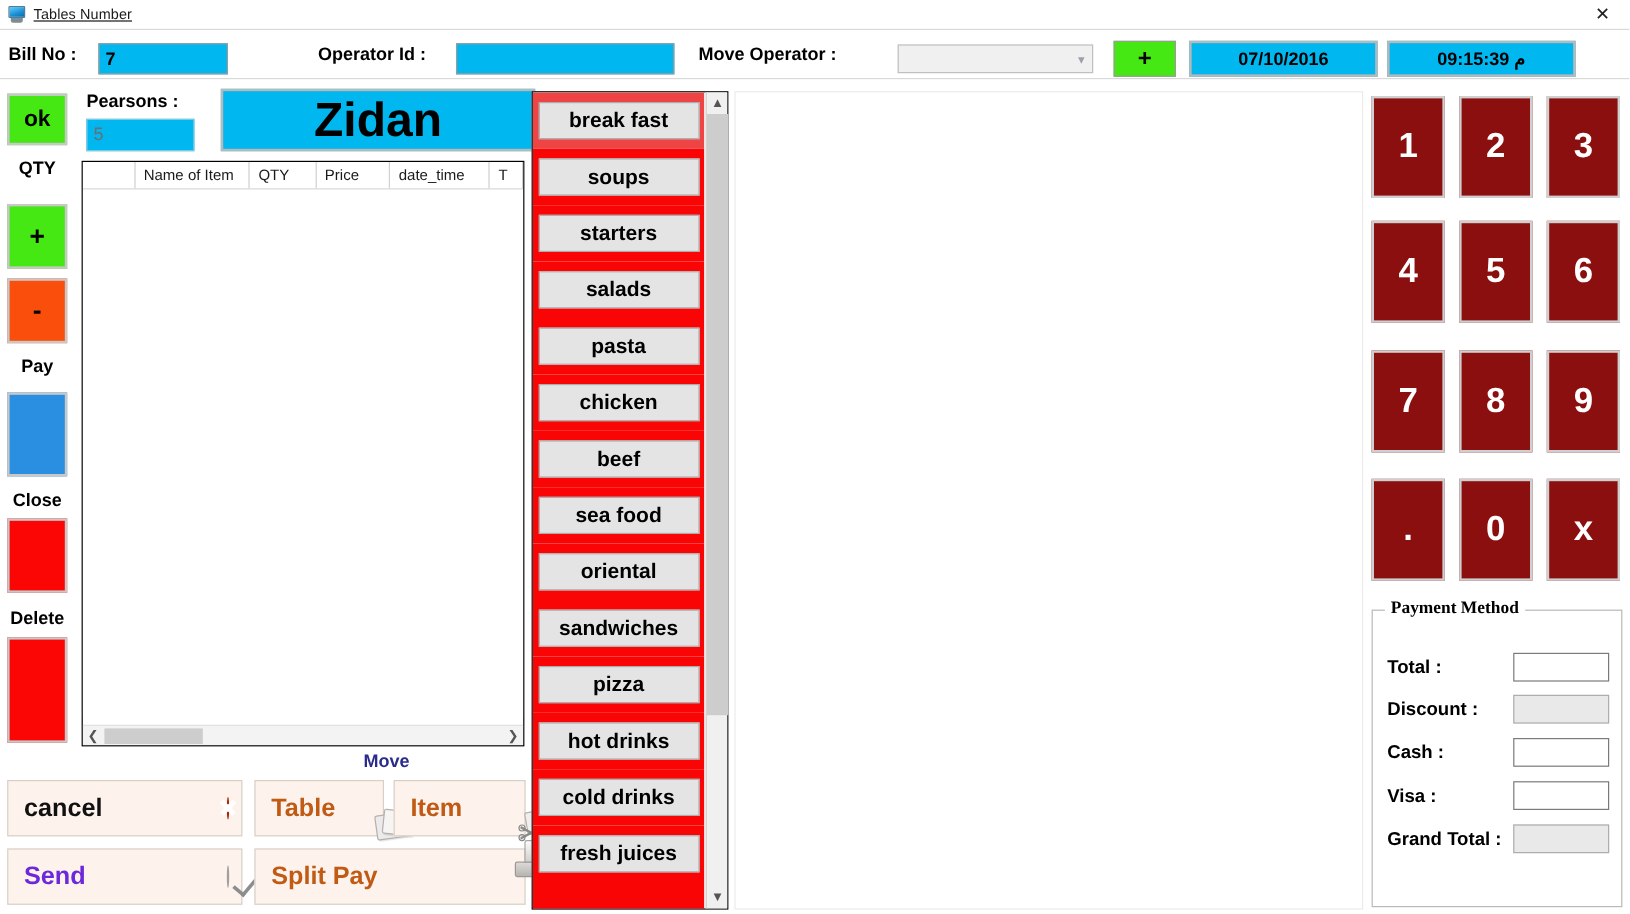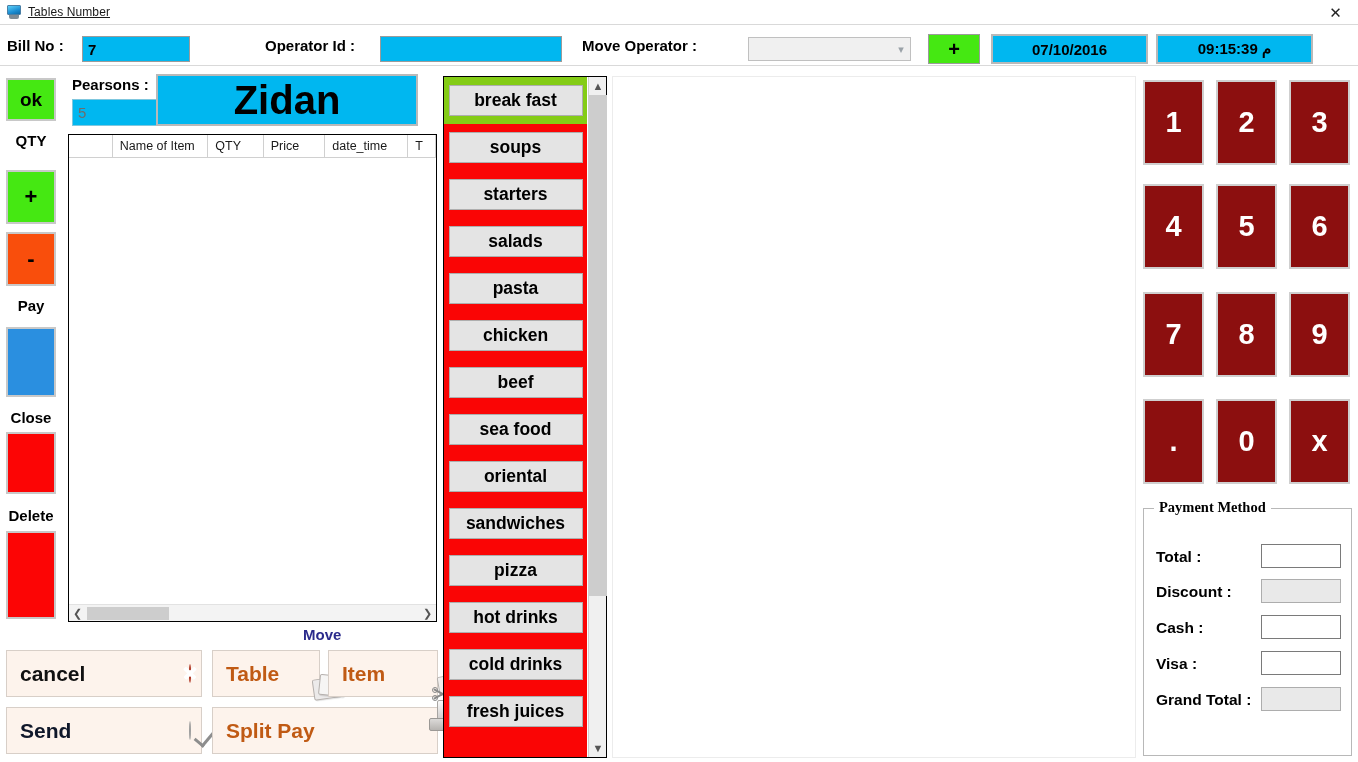--- a/index.html
+++ b/index.html
@@ -92,21 +92,21 @@
     position:absolute; left:72px; top:76px; font-weight:bold; font-size:15px;
     color:#000; font-family:Liberation Sans, sans-serif;
   }
   .persons-field {
     position:absolute; left:72px; top:99px; width:90px; height:27px;
     background:#00b7f0; border:1px solid #7fc7de; color:#6d6d6d;
     font-size:15px; display:flex; align-items:center; padding-left:5px;
     font-family:"Liberation Sans", sans-serif;
   }
   .name-field {
-    position:absolute; left:156px; top:74px; width:262px; height:52px;
+    position:absolute; left:184px; top:74px; width:262px; height:52px;
     background:#00b7f0; border:2px solid #b9b9b9;
     display:flex; align-items:center; justify-content:center;
     font-size:40px; font-weight:bold; color:#000;
     font-family:"Liberation Sans", sans-serif;
   }
 
   
   .grid-wrap {
     position:absolute; left:68px; top:134px; width:369px; height:488px;
     background:#ffffff; border:1px solid #000000; overflow:hidden;
@@ -215,21 +215,21 @@
     position:absolute; left:443px; top:76px; width:164px; height:682px;
     border:1px solid #000; background:#ffffff;
   }
   .catlist-clip {
     position:absolute; left:0; top:0; right:19px; bottom:0; overflow:hidden;
   }
   .cat-item {
     position:relative; height:47px; display:flex; align-items:center;
     justify-content:center; cursor:pointer;
   }
-  .cat-item.green { background:#84cc16; }
+  .cat-item.green { background:#ef4444; }
   .cat-item.red   { background:#fa0505; }
   .cat-btn {
     width:134px; height:31px; background:#e4e4e4; border:1px solid #aeaeae;
     display:flex; align-items:center; justify-content:center;
     font-weight:bold; font-size:17.5px; color:#000;
     font-family:"Liberation Sans", sans-serif; white-space:nowrap;
   }
   .cat-scroll {
     position:absolute; right:0; top:0; width:18px; height:100%;
     background:#f0f0f0; border-left:1px solid #cfcfcf;
@@ -363,21 +363,21 @@
     <span class="txt" style="color:#c05a14;">Table</span>
     <span class="ic" style="right:6px;"><span class="ic-table"><span class="pg pg1"></span><span class="pg pg2"></span></span></span>
   </div>
 
   <div class="act-btn" style="left:328px; top:650px; width:110px; height:47px;">
     <span class="txt" style="color:#c05a14;">Item</span>
     <span class="ic" style="right:5px;"><span class="ic-item"><span class="pg"></span><span class="sc1"></span><span class="sc2"></span><span class="rg1"></span><span class="rg2"></span></span></span>
   </div>
 
   <div class="act-btn" style="left:6px; top:707px; width:196px; height:47px;">
-    <span class="txt" style="color:#0f172a;">Send</span>
+    <span class="txt" style="color:#6d28d9;">Send</span>
     <span class="ic"><span class="ic-check"></span></span>
   </div>
 
   <div class="act-btn" style="left:212px; top:707px; width:226px; height:47px;">
     <span class="txt" style="color:#c05a14;">Split Pay</span>
     <span class="ic" style="right:8px;"><span class="ic-coins"><span class="s1 stack"></span><span class="s2 stack"></span><span class="tray"></span></span></span>
   </div>
 
   <div class="catlist-outer">
     <div class="catlist-clip">

